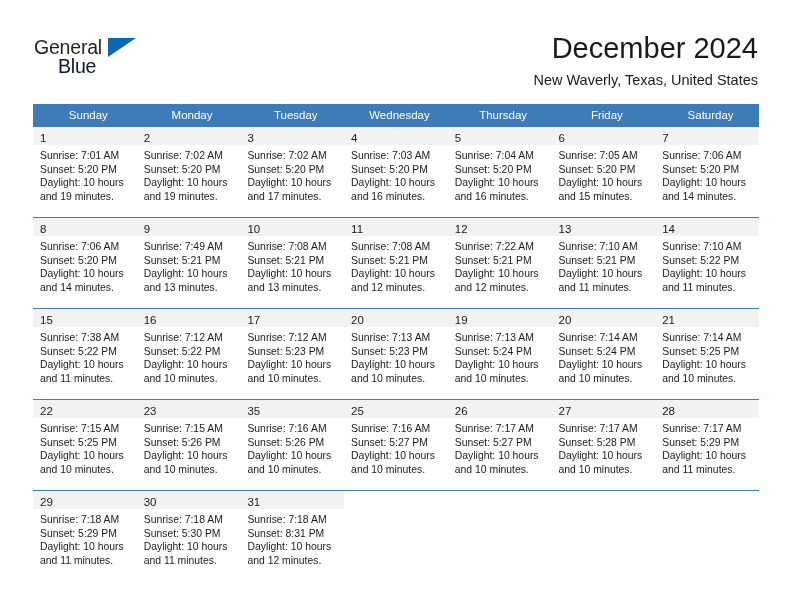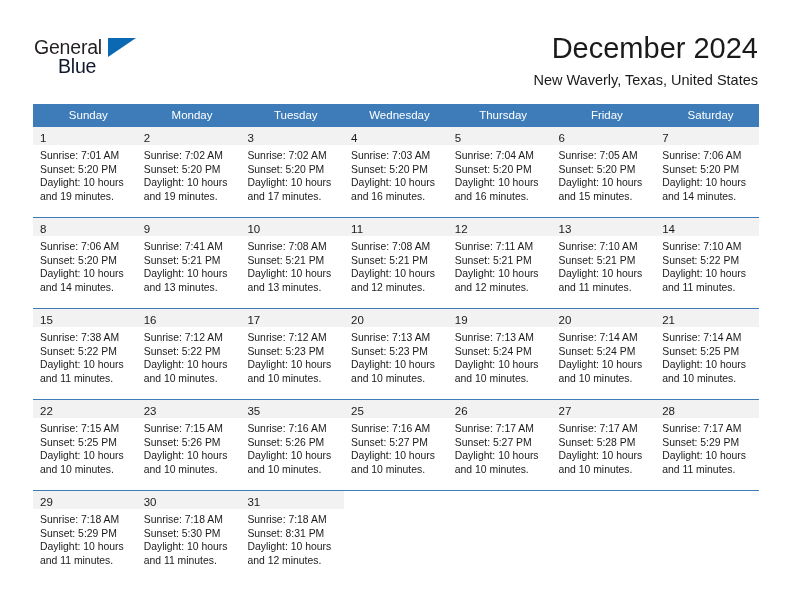--- a/index.html
+++ b/index.html
@@ -267,21 +267,21 @@
                 <div class="info-line">Sunset: 5:20 PM</div>
                 <div class="info-line">Daylight: 10 hours</div>
                 <div class="info-line">and 14 minutes.</div>
               </div>
             </div>
           </td>
           <td>
             <div class="cell-inner">
               <div class="daynum-band"><span class="daynum">9</span></div>
               <div class="cell-body">
-                <div class="info-line">Sunrise: 7:41 AM</div>
+                <div class="info-line">Sunrise: 7:49 AM</div>
                 <div class="info-line">Sunset: 5:21 PM</div>
                 <div class="info-line">Daylight: 10 hours</div>
                 <div class="info-line">and 13 minutes.</div>
               </div>
             </div>
           </td>
           <td>
             <div class="cell-inner">
               <div class="daynum-band"><span class="daynum">10</span></div>
               <div class="cell-body">
@@ -300,21 +300,21 @@
                 <div class="info-line">Sunset: 5:21 PM</div>
                 <div class="info-line">Daylight: 10 hours</div>
                 <div class="info-line">and 12 minutes.</div>
               </div>
             </div>
           </td>
           <td>
             <div class="cell-inner">
               <div class="daynum-band"><span class="daynum">12</span></div>
               <div class="cell-body">
-                <div class="info-line">Sunrise: 7:11 AM</div>
+                <div class="info-line">Sunrise: 7:22 AM</div>
                 <div class="info-line">Sunset: 5:21 PM</div>
                 <div class="info-line">Daylight: 10 hours</div>
                 <div class="info-line">and 12 minutes.</div>
               </div>
             </div>
           </td>
           <td>
             <div class="cell-inner">
               <div class="daynum-band"><span class="daynum">13</span></div>
               <div class="cell-body">

